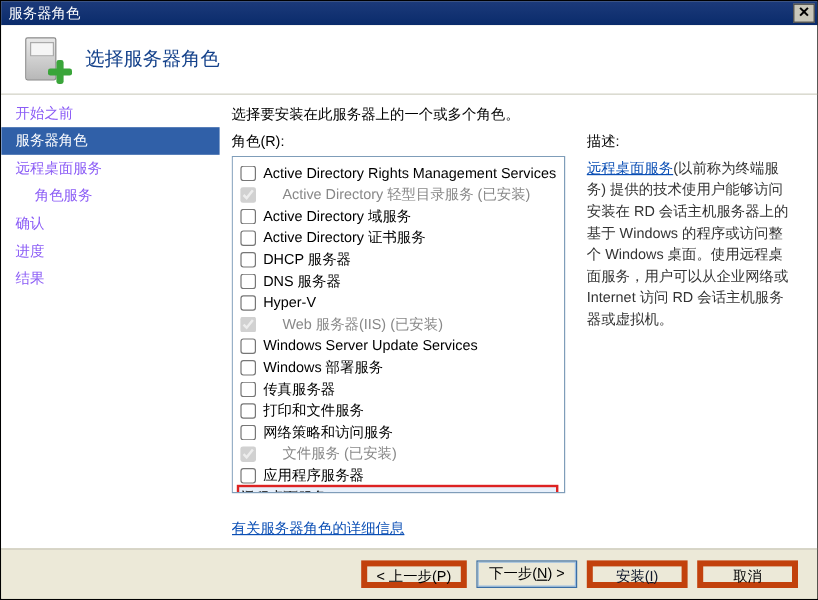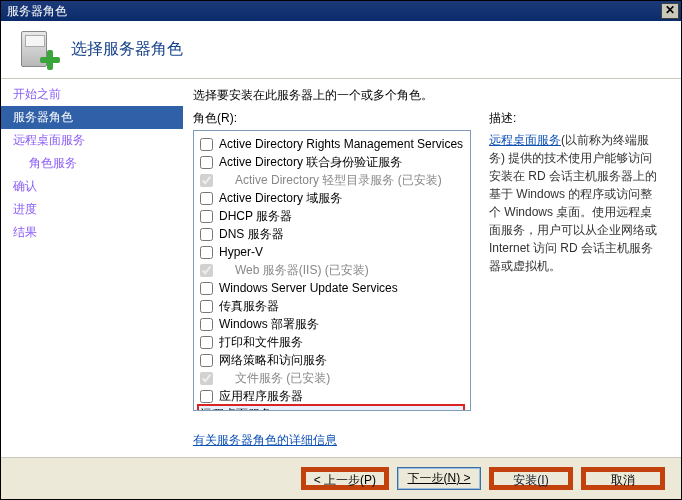--- a/index.html
+++ b/index.html
@@ -34,21 +34,21 @@
 .role-row.hl { outline: 2px solid #d22; outline-offset: -1px; background: #e8f0fb; padding: 0 2px; margin-left: -2px; }
 .morelink { margin-top: 21px; }
 .morelink a { color: #0b4fb5; text-decoration: underline; cursor: pointer; }
 .rightcol { width: 170px; font-size: 12px; }
 .rightcol .dlbl { margin-bottom: 4px; }
 .rightcol .desc a { color: #0b4fb5; text-decoration: underline; cursor: pointer; }
 .rightcol .desc { line-height: 1.5; color: #333; }
 .footer { height: 42px; border-top: 1px solid #c9c7ba; display: flex; align-items: center; justify-content: flex-end; gap: 8px; padding-right: 16px; background: #ece9d8; }
 .btn { min-width: 84px; height: 23px; border: 5px solid #c2410c; background: #ece9d8; font-size: 12px; cursor: pointer; padding: 0 8px; }
 .btn:disabled { color: #0f172a; cursor: default; }
-.btn.default { border: 1px solid #3a6ea5; box-shadow: inset 0 0 0 1px #9bbde0; text-decoration: underline; }
+.btn.default { border: 1px solid #3a6ea5; box-shadow: inset 0 0 0 1px #9bbde0; }
 .accel { text-decoration: underline; }
 </style>
 </head>
 <body>
 
 <div class="window">
 
   <div class="titlebar">
     <span class="title">服务器角色</span>
     <div class="close">✕</div>
@@ -77,31 +77,31 @@
     <div class="main">
       <div class="instr">选择要安装在此服务器上的一个或多个角色。</div>
       <div class="cols">
         <div class="leftcol">
           <div class="lbl">角色(R):</div>
           <div class="listbox" id="roles">
               <div class="role-row">
                 <input type="checkbox" style="">
                 <span>Active Directory Rights Management Services</span>
               </div>
-              <div class="role-row">
-                <input type="checkbox" style="">
-                <span>Active Directory 联合身份验证服务</span>
-              </div>
               <div class="role-row dis">
                 <input type="checkbox" disabled="" checked="" style="">
                 <span>Active Directory 轻型目录服务  (已安装)</span>
               </div>
               <div class="role-row">
                 <input type="checkbox" style="">
                 <span>Active Directory 域服务</span>
+              </div>
+              <div class="role-row">
+                <input type="checkbox" style="">
+                <span>Active Directory 证书服务</span>
               </div>
               <div class="role-row">
                 <input type="checkbox" style="">
                 <span>DHCP 服务器</span>
               </div>
               <div class="role-row">
                 <input type="checkbox" style="">
                 <span>DNS 服务器</span>
               </div>
               <div class="role-row">
@@ -111,25 +111,25 @@
               <div class="role-row dis">
                 <input type="checkbox" disabled="" checked="" style="">
                 <span>Web 服务器(IIS)  (已安装)</span>
               </div>
               <div class="role-row">
                 <input type="checkbox" style="">
                 <span>Windows Server Update Services</span>
               </div>
               <div class="role-row">
                 <input type="checkbox" style="">
-                <span>传真服务器</span>
+                <span>Windows 部署服务</span>
               </div>
               <div class="role-row">
                 <input type="checkbox" style="">
-                <span>Windows 部署服务</span>
+                <span>传真服务器</span>
               </div>
               <div class="role-row">
                 <input type="checkbox" style="">
                 <span>打印和文件服务</span>
               </div>
               <div class="role-row">
                 <input type="checkbox" style="">
                 <span>网络策略和访问服务</span>
               </div>
               <div class="role-row dis">

